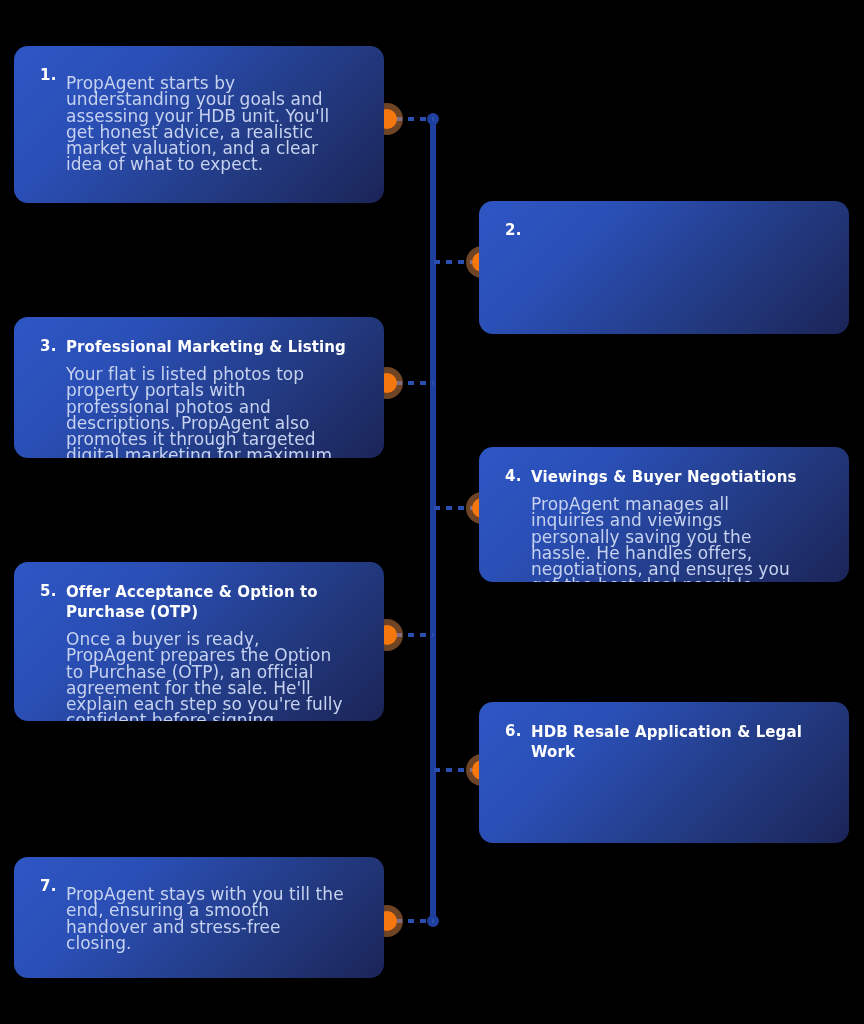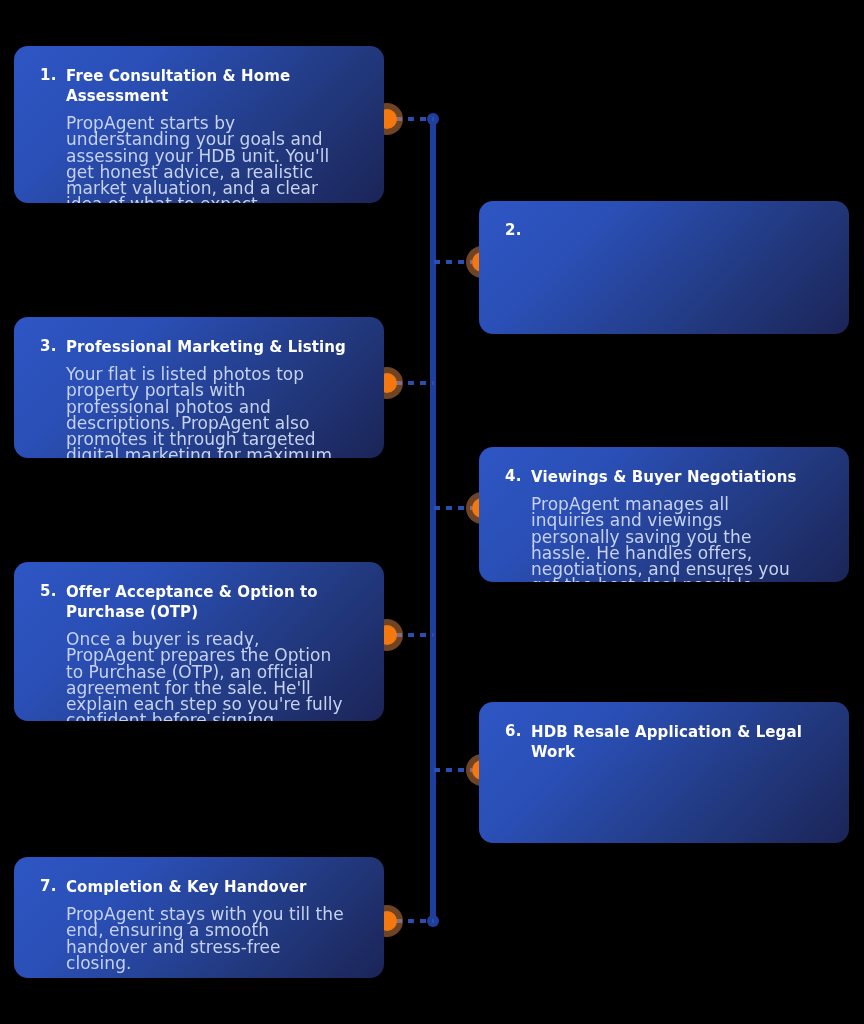--- a/index.html
+++ b/index.html
@@ -159,21 +159,20 @@
   <div class="node" style="left:371px; top:367px;"></div>
   <div class="node" style="left:466px; top:492px;"></div>
   <div class="node" style="left:371px; top:619px;"></div>
   <div class="node" style="left:466px; top:754px;"></div>
   <div class="node" style="left:371px; top:905px;"></div>
 
   <div class="card left" style="top:46px; height:157px;">
     <div class="card-inner">
       <div class="num">1.</div>
       <div class="texts">
-        <p class="title">Free Consultation &amp; Home Assessment</p>
         <div class="desc-gap"></div>
         <p class="desc">PropAgent starts by understanding your goals and assessing your HDB unit. You'll get honest advice, a realistic market valuation, and a clear idea of what to expect.</p>
       </div>
     </div>
   </div>
 
   <div class="card right" style="top:201px; height:133px;">
     <div class="card-inner">
       <div class="num">2.</div>
     </div>
@@ -219,20 +218,19 @@
         <p class="title">HDB Resale Application &amp; Legal Work</p>
         <div class="desc-gap"></div>
       </div>
     </div>
   </div>
 
   <div class="card left" style="top:857px; height:121px;">
     <div class="card-inner">
       <div class="num">7.</div>
       <div class="texts">
-        <p class="title">Completion &amp; Key Handover</p>
         <div class="desc-gap"></div>
         <p class="desc">PropAgent stays with you till the end, ensuring a smooth handover and stress-free closing.</p>
       </div>
     </div>
   </div>
 
 </div>
 
 </body></html>

